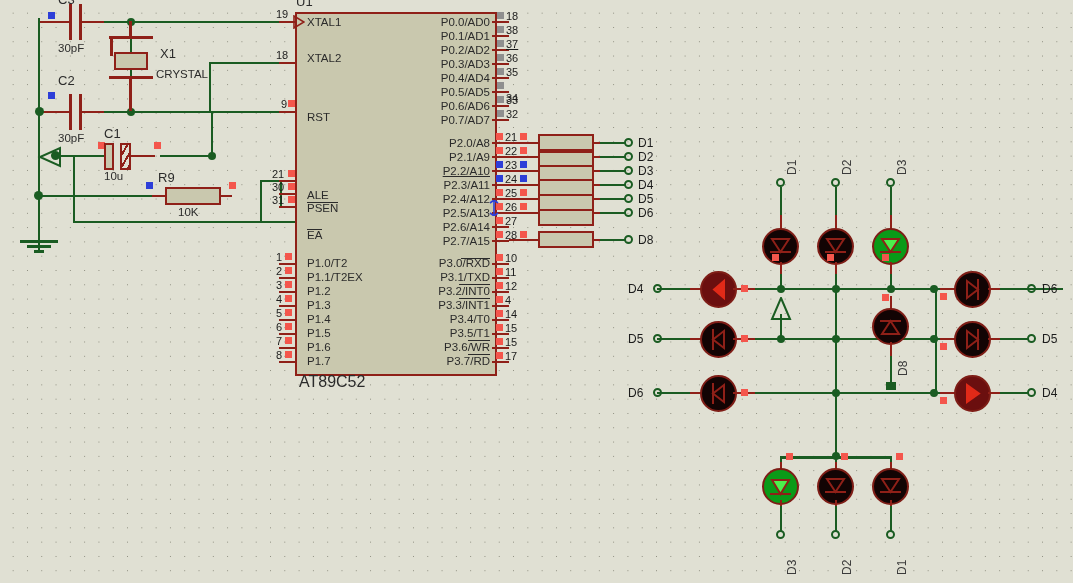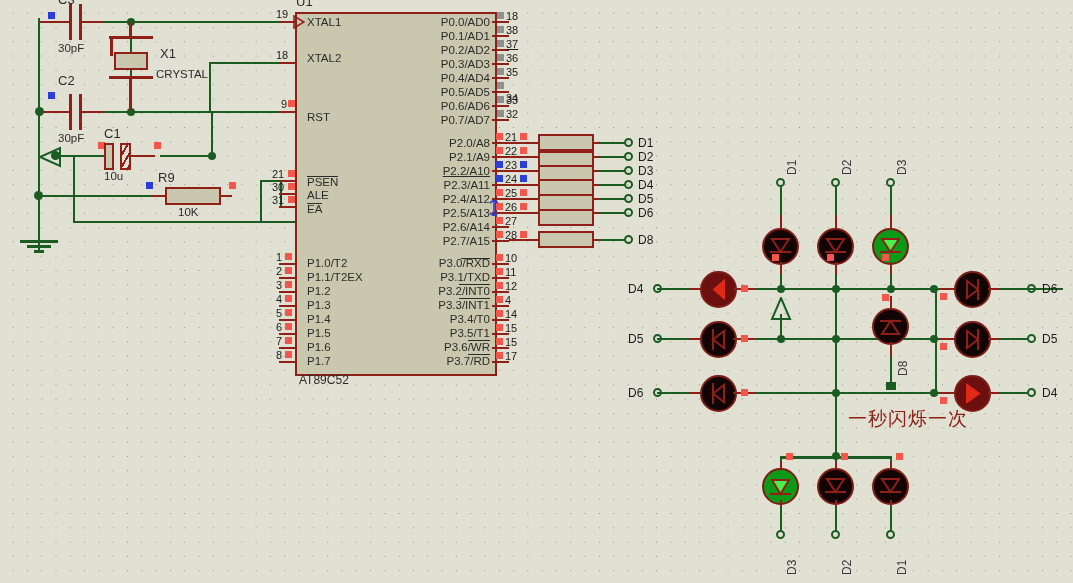--- a/index.html
+++ b/index.html
@@ -15,21 +15,21 @@
   
   .w{position:absolute;background:#1a5c22;}
   .wr{position:absolute;background:#8f2018;}
   
   #chip{
     position:absolute;border:2px solid #8f2018;background:#c9c8ae;
   }
   .pinlbl{position:absolute;font-size:11.5px;color:#2b2b2b;white-space:nowrap;line-height:11px;}
   .pinlbl.r{text-align:right;}
   .pnum{position:absolute;font-size:11px;color:#1c1c1c;white-space:nowrap;line-height:10px;font-family:"Liberation Sans", sans-serif;}
-  .ovl{border-top:1px solid #2b2b2b;display:inline-block;line-height:10px;}
+  .ovl{border-top:1px solid #2b2b2b;display:inline-block;line-height:10px;margin-top:26px;}
   .sq{position:absolute;width:7px;height:7px;}
   .sq.red{background:#f4564c;}
   .sq.blue{background:#2d3ed8;}
   .sq.gray{background:#8f8f8f;}
   .term{position:absolute;width:9px;height:9px;border:2px solid #1a5c22;border-radius:50%;background:transparent;box-sizing:border-box;}
   .tlbl{position:absolute;font-size:12px;color:#1c1c1c;white-space:nowrap;}
   .vlbl{position:absolute;font-size:12px;color:#3b3b3b;white-space:nowrap;
         transform-origin:0 0;transform:rotate(-90deg);}
   .res{position:absolute;border:2px solid #8f2018;background:#c9c8ae;box-sizing:border-box;}
   .cmpname{position:absolute;font-size:13px;color:#2b2b2b;white-space:nowrap;}
@@ -124,21 +124,21 @@
   <div class="w" style="left:73px;top:155px;width:2px;height:67px;"></div>
   <div class="w" style="left:73px;top:221px;width:222px;height:2px;"></div>
   <div class="w" style="left:260px;top:180px;width:2px;height:42px;"></div>
   <div class="w" style="left:260px;top:180px;width:35px;height:2px;"></div>
   <div class="w" style="left:280px;top:180px;width:2px;height:28px;"></div>
   <div class="w" style="left:280px;top:193px;width:15px;height:2px;"></div>
   <div class="w" style="left:280px;top:206px;width:15px;height:2px;"></div>
 
   <div class="cmpname" style="left:296px;top:-6px;font-size:13px;">U1</div>
   <div id="chip" style="left:295px;top:12px;width:198px;height:360px;"></div>
-  <div class="cmpname" style="left:299px;top:373px;font-size:12px;">AT89C52</div>
+  <div class="cmpname" style="left:299px;top:373px;font-size:16px;">AT89C52</div>
 
   <svg class="abs" style="left:293px;top:15px;" width="12" height="14">
     <polygon points="1,1 1,13 11,7" fill="none" stroke="#8f2018" stroke-width="1.6"></polygon>
   </svg>
 
   <div class="pinlbl" style="left:307px;top:17px;">XTAL1</div>
   <div class="pinlbl" style="left:307px;top:53px;">XTAL2</div>
   <div class="pinlbl" style="left:307px;top:112px;">RST</div>
   <div class="pinlbl" style="left:307px;top:176px;"><span class="ovl">PSEN</span></div>
   <div class="pinlbl" style="left:307px;top:190px;">ALE</div>
@@ -511,21 +511,20 @@
   <div class="led dim" style="left:954px;top:375px;width:37px;height:37px;">
     <svg width="33" height="33" viewBox="0 0 33 33">
         <polygon points="23,16.5 11,8 11,25" fill="#e02a18" stroke="#e02a18" stroke-width="2"></polygon>
       </svg>
   </div>
   <div class="wr" style="left:988px;top:392px;width:18px;height:2px;"></div>
   <div class="w" style="left:1000px;top:392px;width:28px;height:2px;"></div>
   <div class="term" style="left:1027px;top:388px;"></div>
   <div class="tlbl" style="left:1042px;top:386px;">D4</div>
 
-  <div class="note" style="left:848px;top:406px;">一秒闪烁一次</div>
 
   <div class="w" style="left:780px;top:456px;width:112px;height:3px;"></div>
   <div class="w" style="left:832px;top:452px;width:8px;height:8px;border-radius:50%;"></div>
   <div class="w" style="left:780px;top:456px;width:2px;height:14px;"></div>
   <div class="wr" style="left:780px;top:462px;width:2px;height:12px;"></div>
   <div class="w" style="left:835px;top:456px;width:2px;height:14px;"></div>
   <div class="wr" style="left:835px;top:462px;width:2px;height:12px;"></div>
   <div class="w" style="left:890px;top:456px;width:2px;height:14px;"></div>
   <div class="wr" style="left:890px;top:462px;width:2px;height:12px;"></div>
   <div class="sq red" style="left:786px;top:453px;"></div>

